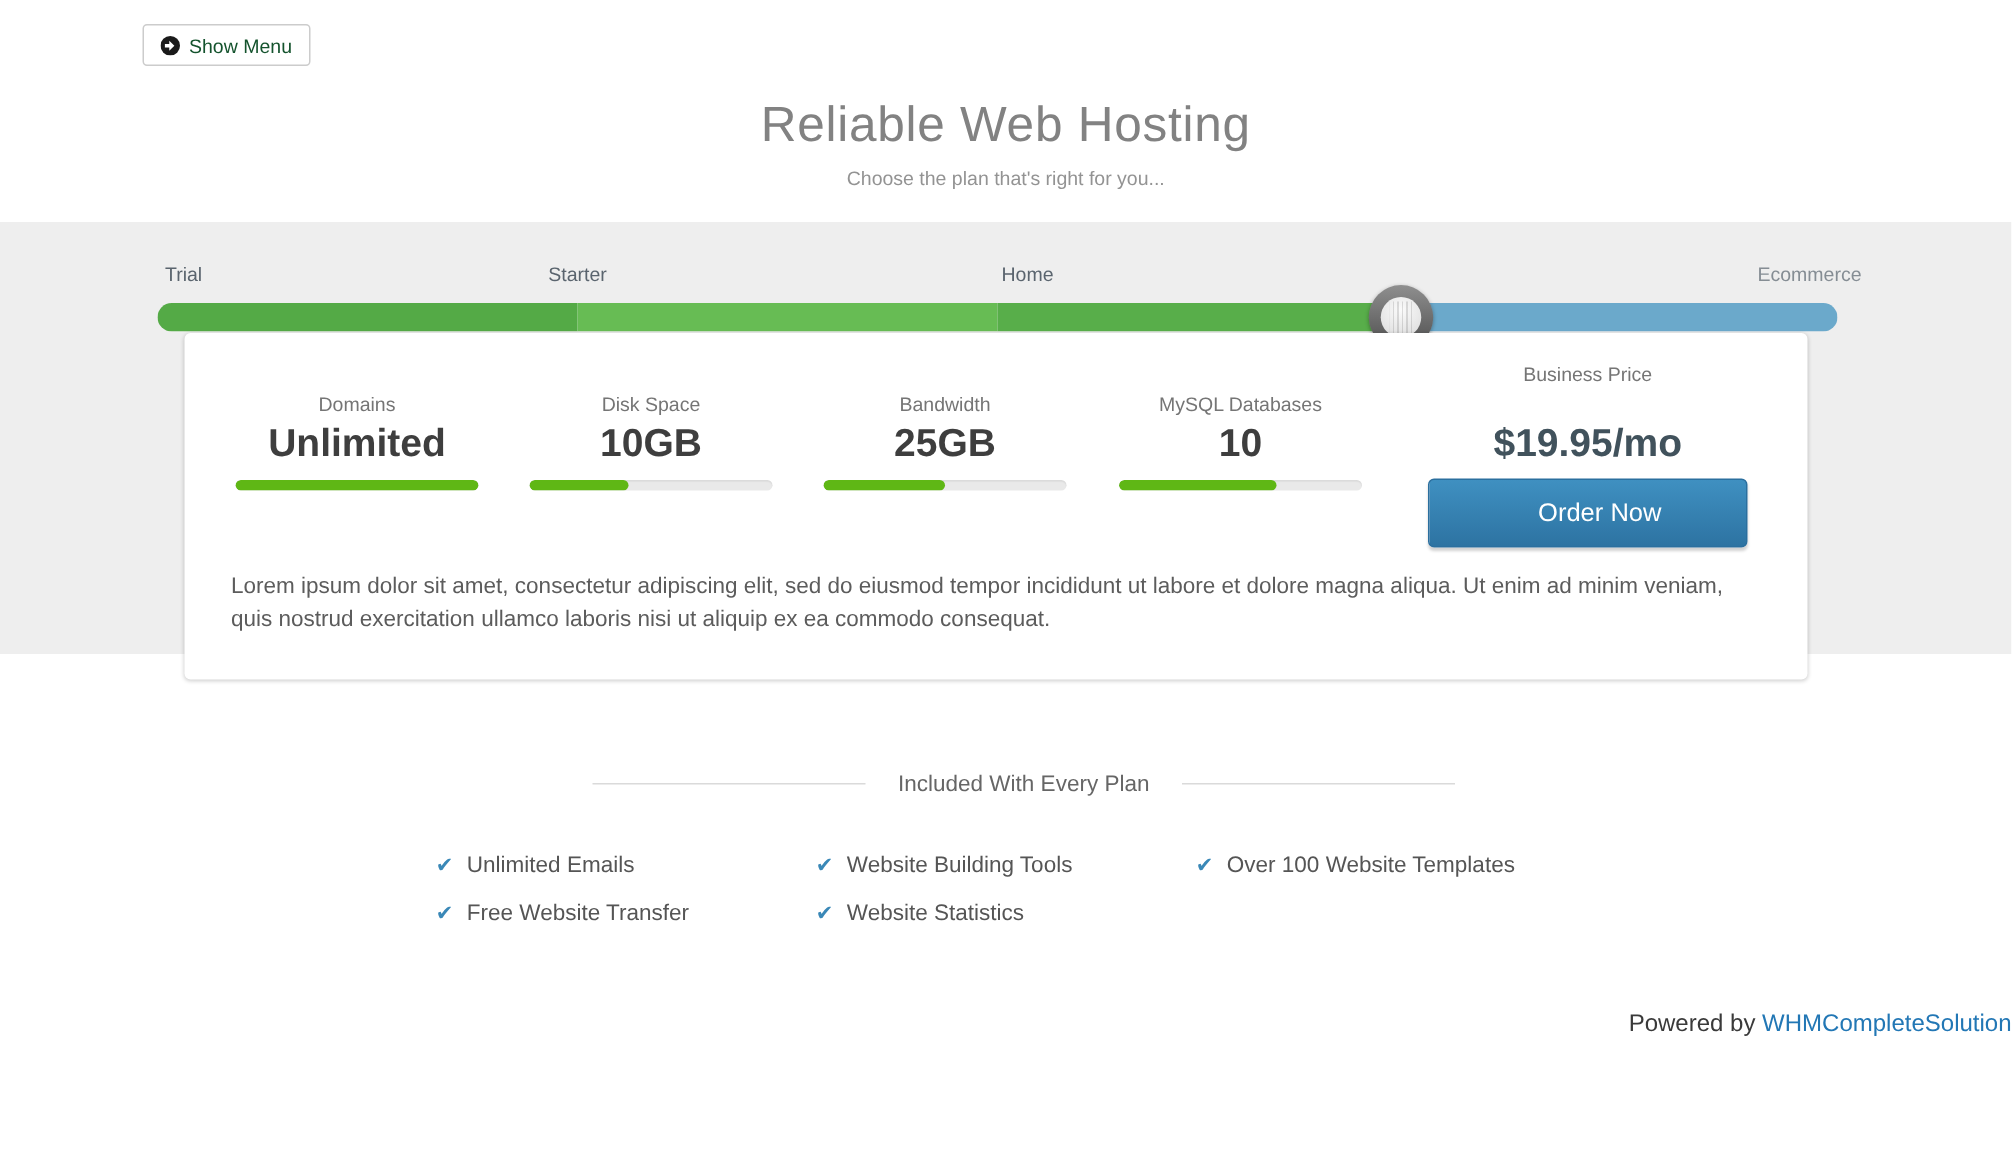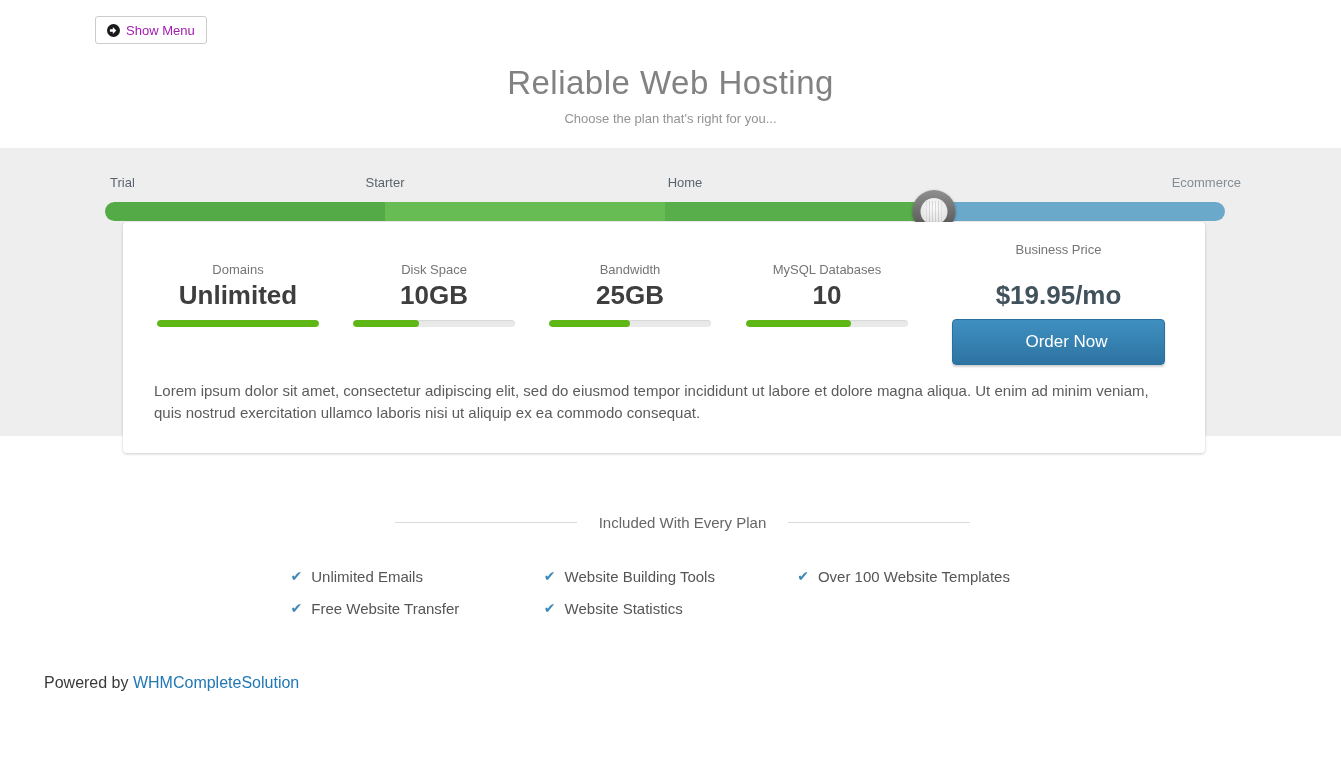--- a/index.html
+++ b/index.html
@@ -4,21 +4,21 @@
 <style>
   * { margin:0; padding:0; box-sizing:border-box; }
   html,body { width:1341px; height:769px; background:#fff;
     font-family:"Liberation Sans","DejaVu Sans",sans-serif; overflow:hidden; }
   .page { position:relative; width:1341px; height:769px; }
 
   
   .show-menu { position:absolute; left:95px; top:16px; height:28px;
     display:inline-flex; align-items:center; gap:6px; background:#fff;
     border:1px solid #ccc; border-radius:3px; padding:0 11px; font-size:13px;
-    color:#a21caf; cursor:pointer; font-family:inherit;justify-content:flex-end; }
+    color:#14532d; cursor:pointer; font-family:inherit;justify-content:flex-end; }
   .circle-arrow svg { width:13px; height:13px; display:block; }
 
   
   .hero { position:absolute; top:64px; left:0; width:100%; text-align:center; }
   .hero h1 { font-size:33px; font-weight:300; color:#828282; letter-spacing:.5px; }
   .hero .subtitle { font-size:13px; color:#939393; margin-top:9px; }
 
   
   .band { position:absolute; top:148px; left:0; width:1341px; height:288px; background:#eee; }
 
@@ -67,22 +67,22 @@
   .included { position:absolute; top:514px; left:0; width:100%; }
   .inc-head { display:flex; align-items:center; justify-content:center;
     font-size:15px; color:#666;padding-left:24px; }
   .inc-line { width:182px; height:1px; background:#dadada; margin:0 22px; }
   .features { position:absolute; top:560px; left:50%; transform:translateX(-50%);
     width:760px; display:grid; grid-template-columns:1fr 1fr 1fr; }
   .feature { display:flex; align-items:center; height:32px; font-size:15px; color:#555; }
   .feature .check { margin-right:9px; font-size:14px; }
 
   
-  .footer { position:absolute; top:674px; width:100%; text-align:left;
-    font-size:16px; color:#3a3a3a;padding-left:44px; }
+  .footer { position:absolute; top:674px; width:100%; text-align:right;
+    font-size:16px; color:#3a3a3a; }
   .footer a { text-decoration:none; cursor:pointer; }
 </style>
 </head>
 <body>
 
 <div class="page">
 
   <button class="show-menu">
     <span class="circle-arrow">
       <svg viewBox="0 0 16 16">

